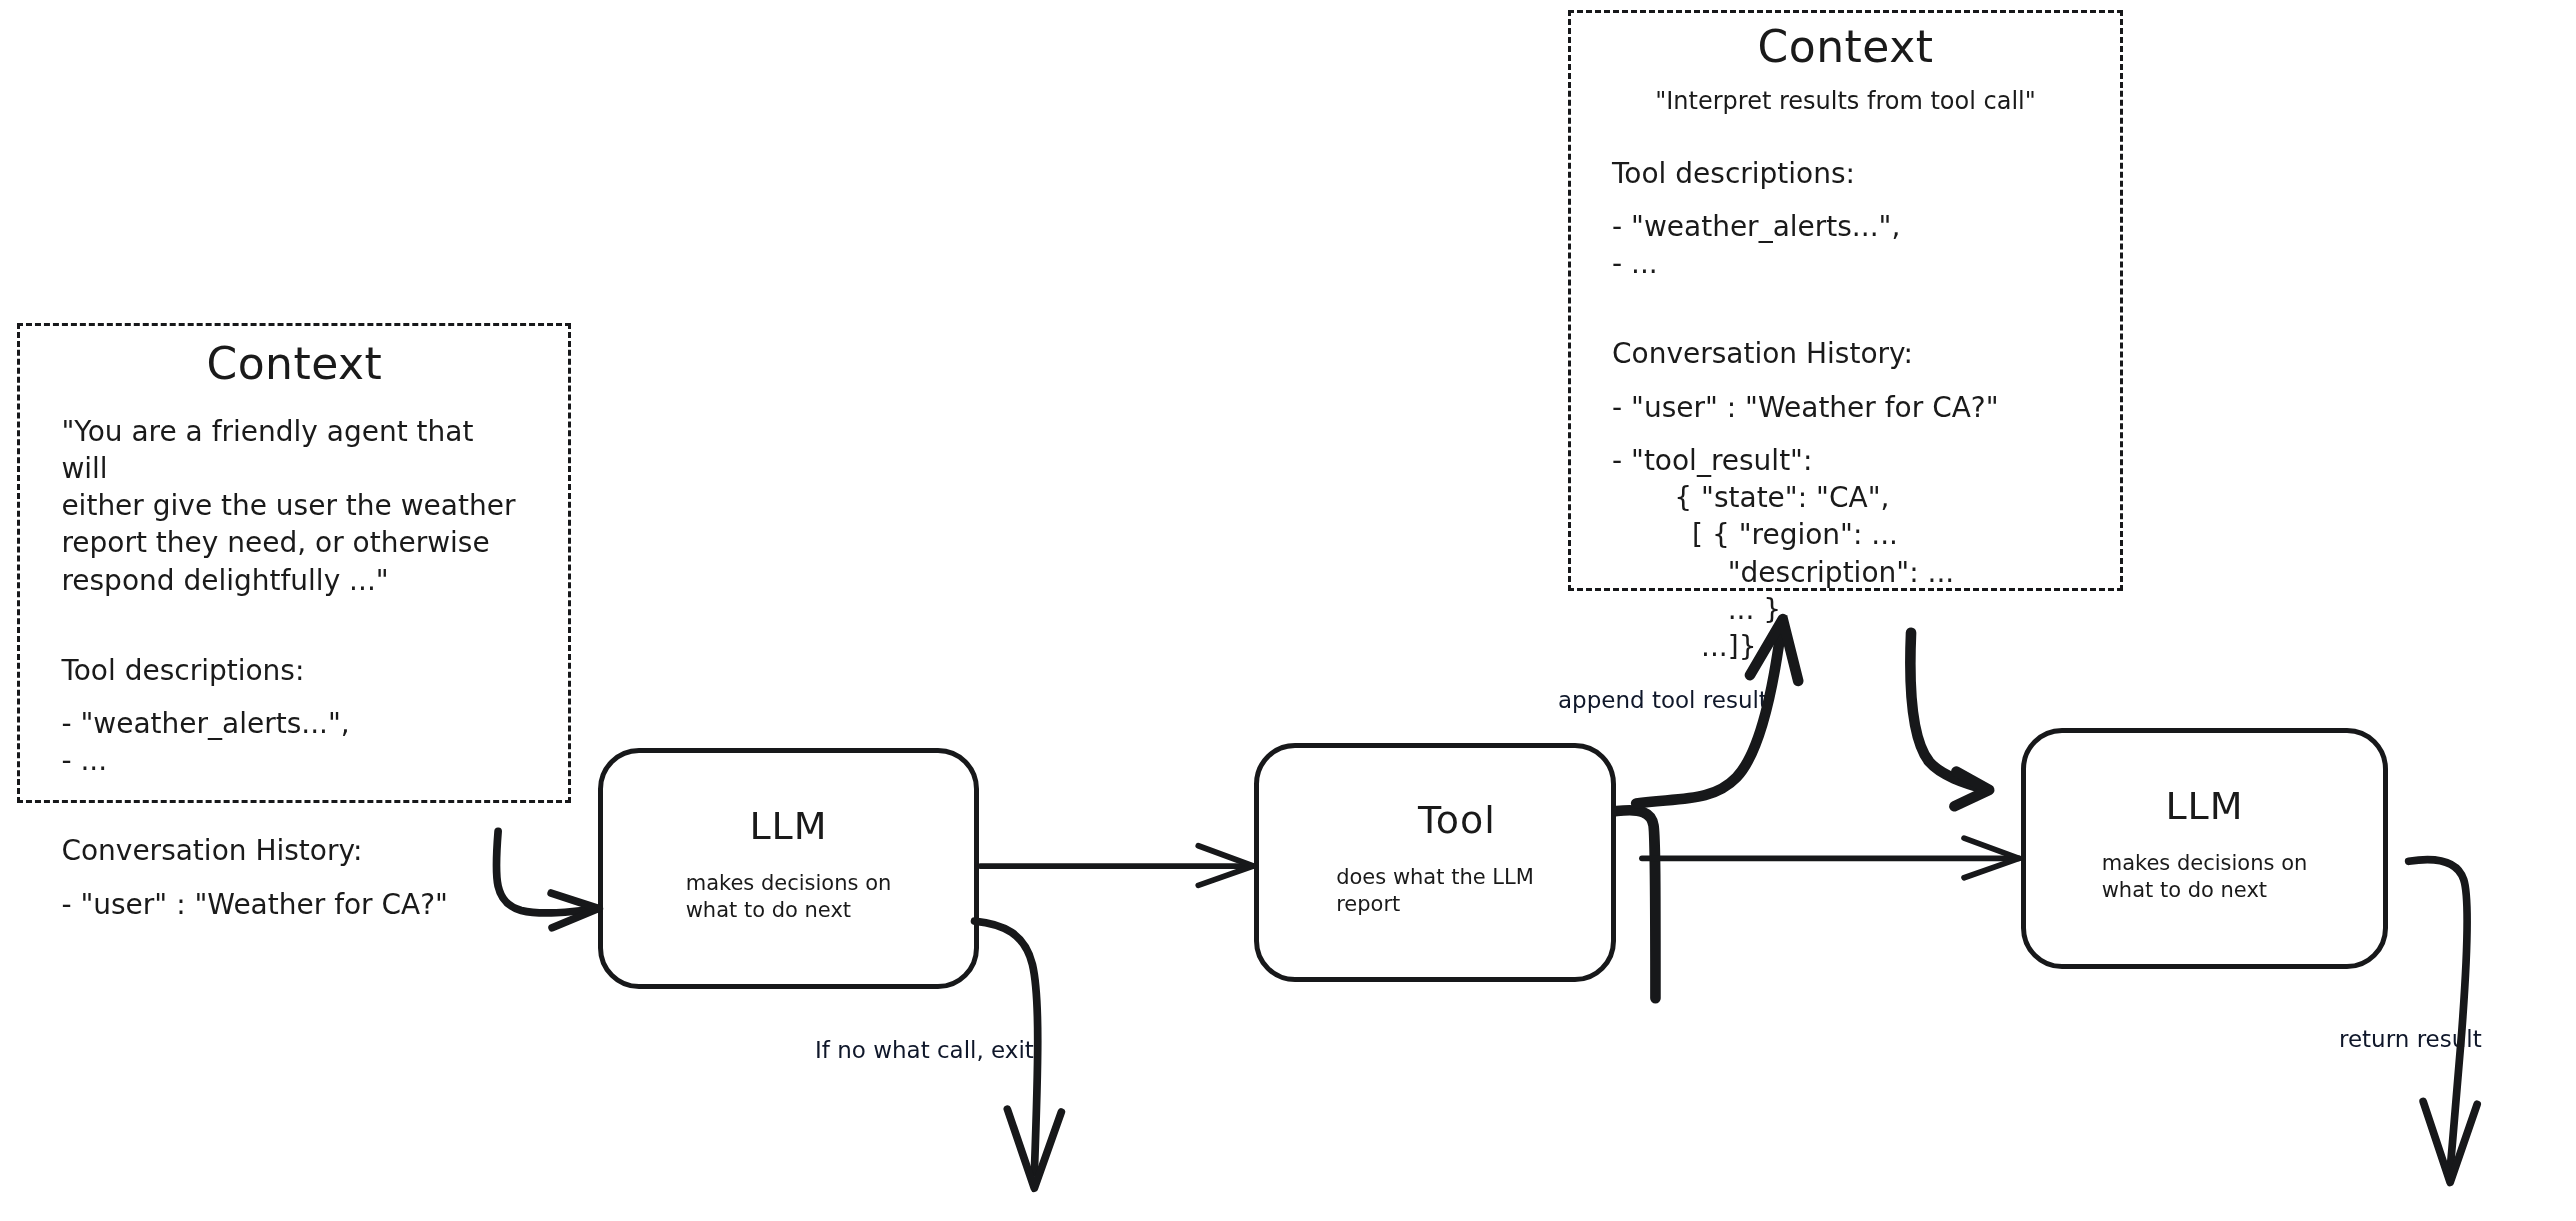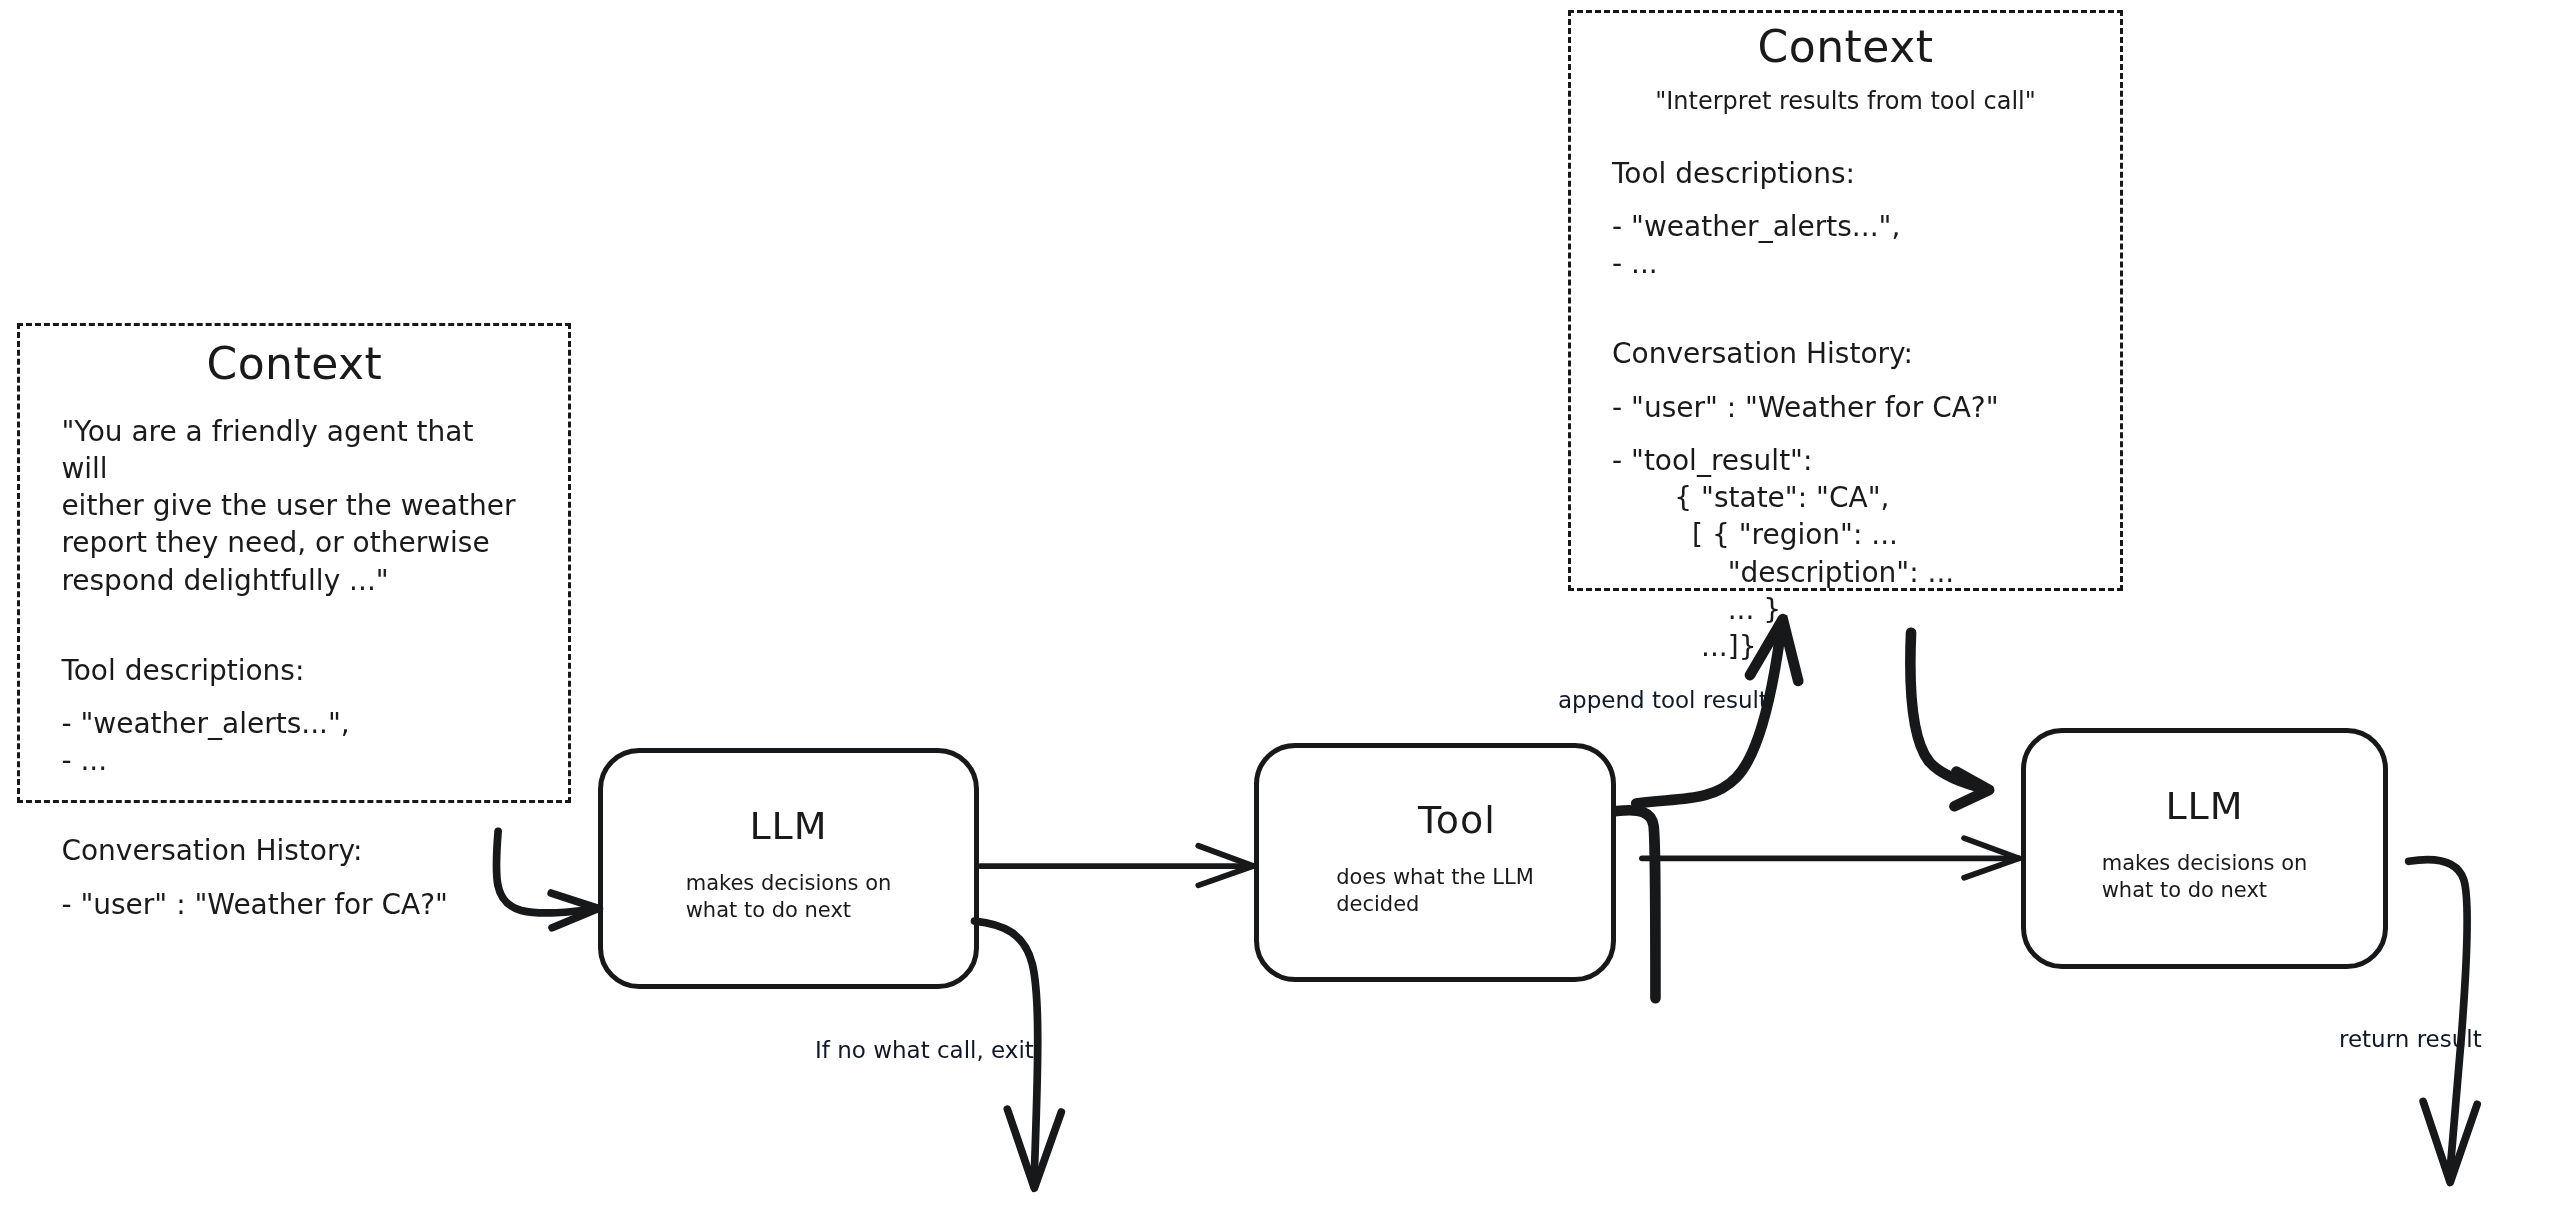--- a/index.html
+++ b/index.html
@@ -163,21 +163,21 @@
 
   <div class="node-box" id="llm-1">
     <div class="node-title">LLM</div>
     <div class="node-sub">makes decisions on
 what to do next</div>
   </div>
 
   <div class="node-box" id="tool">
     <div class="node-title">Tool</div>
     <div class="node-sub">does what the LLM
-decided</div>
+report</div>
   </div>
 
   <div class="node-box" id="llm-2">
     <div class="node-title">LLM</div>
     <div class="node-sub">makes decisions on
 what to do next</div>
   </div>
 
   <div class="edge-label" id="label-no-tool-call">If no what call, exit</div>
   <div class="edge-label" id="label-append">append tool result</div>

